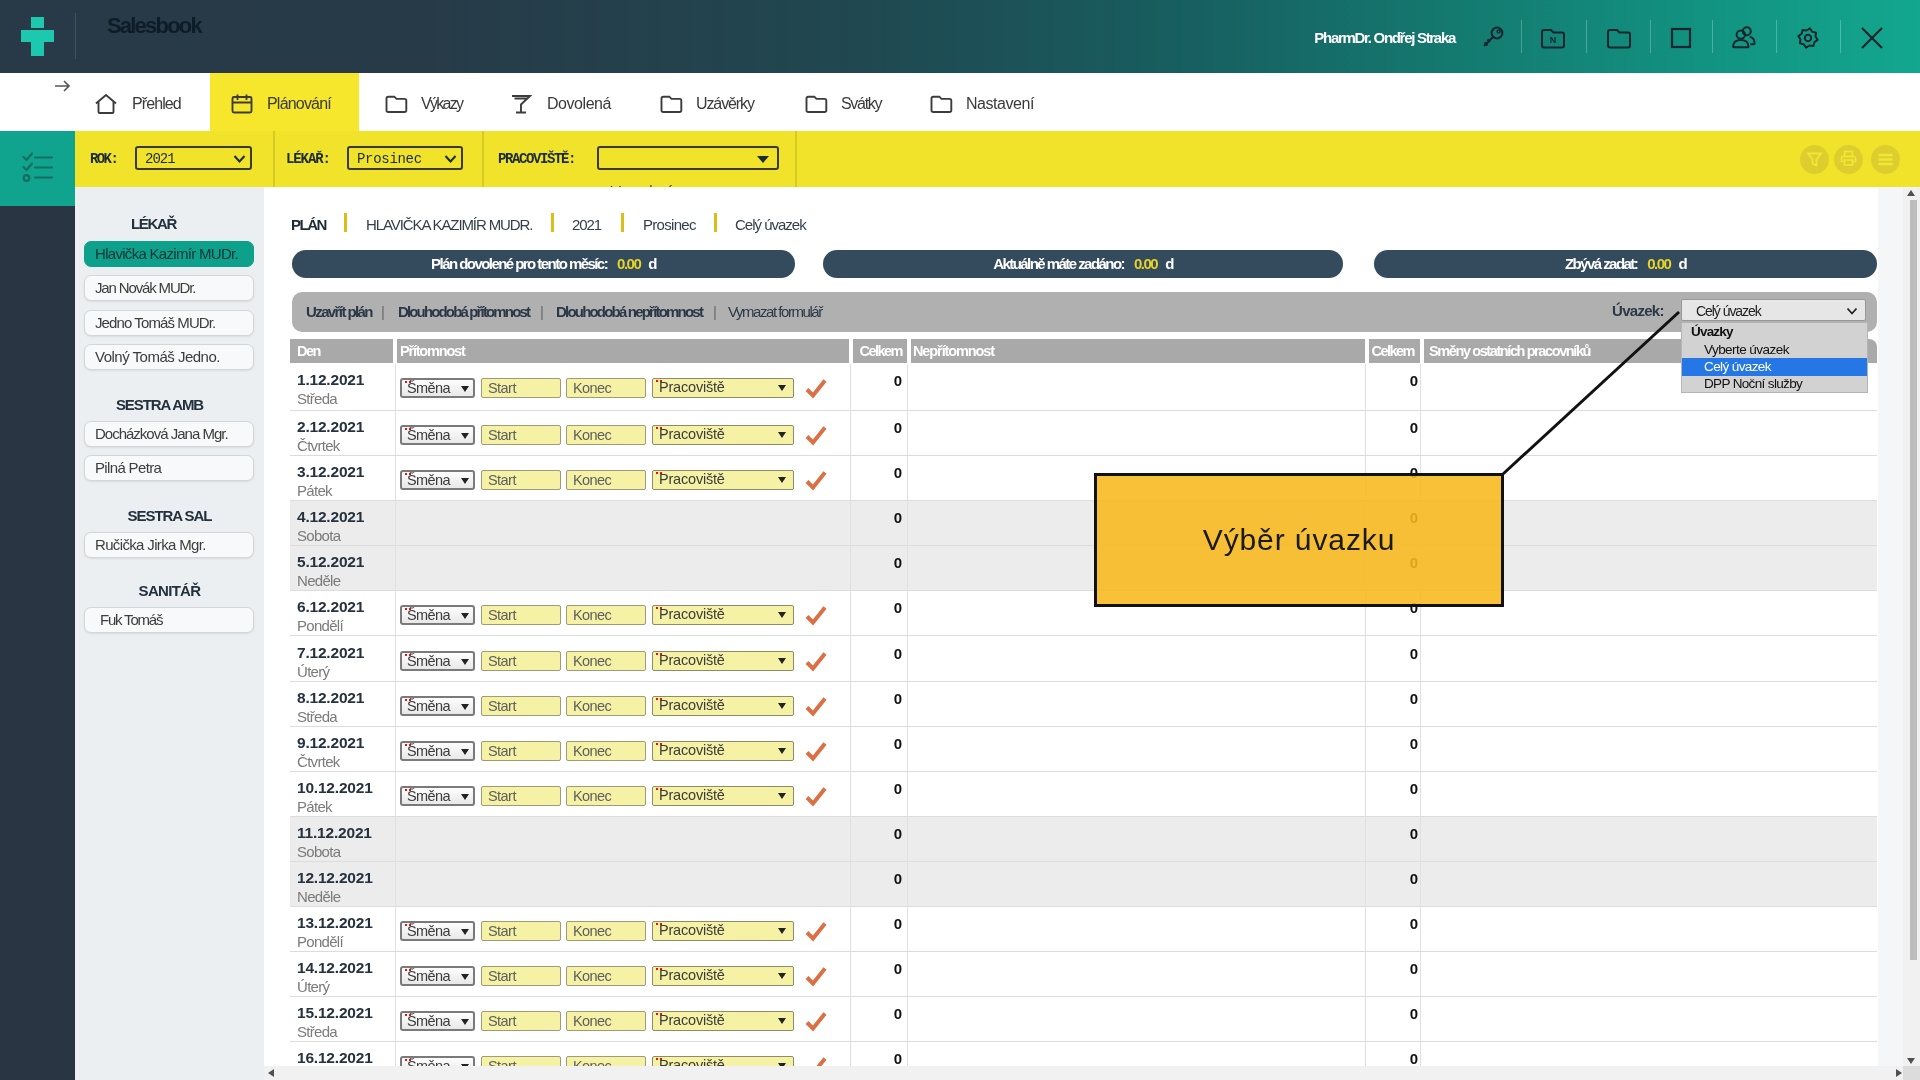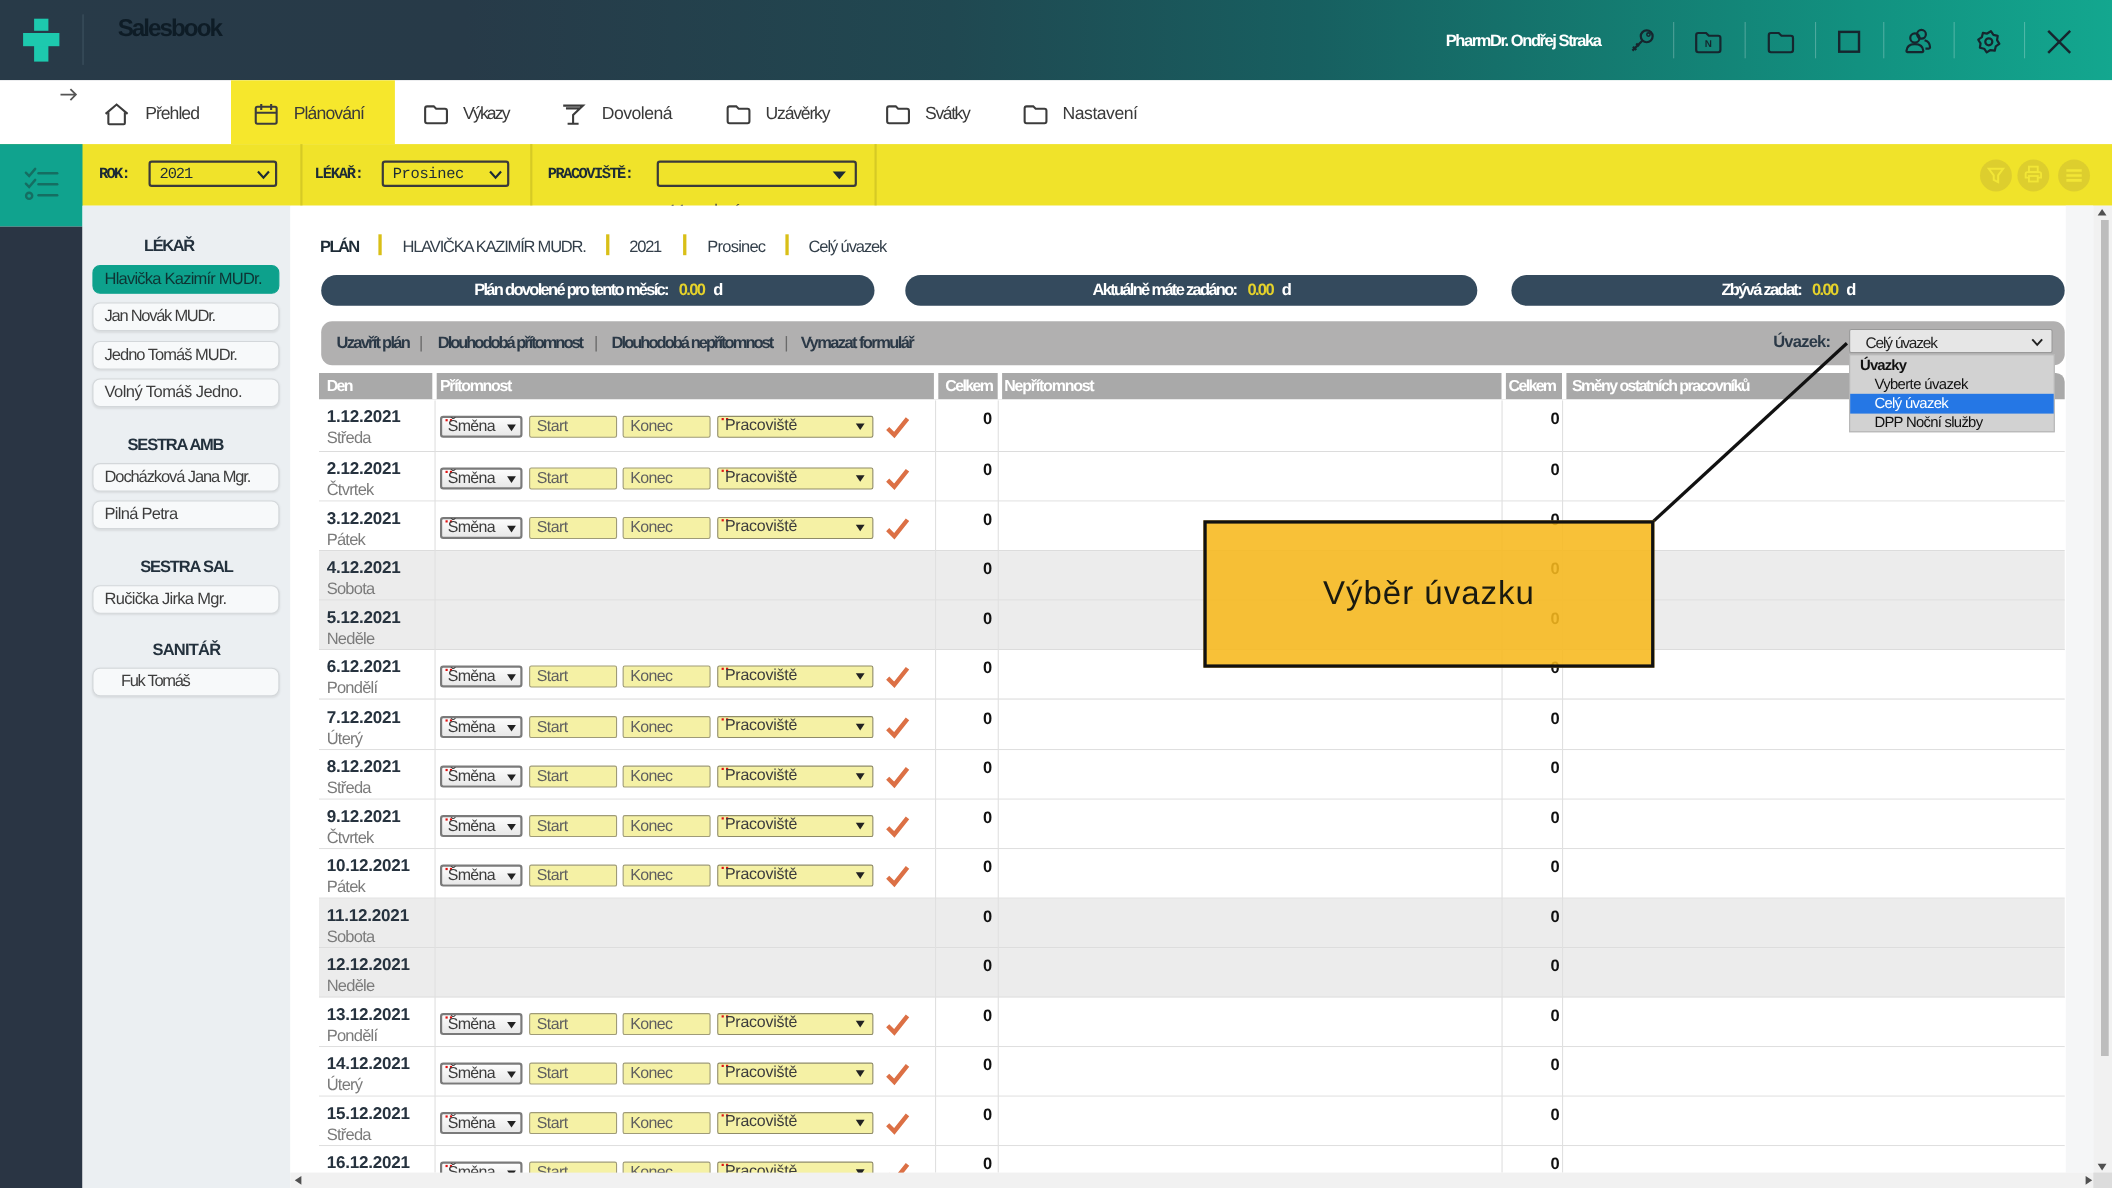--- a/index.html
+++ b/index.html
@@ -147,21 +147,21 @@
     <div class="abs" style="left:9px;top:54px;width:170px;height:26px;border-radius:7px;background:#0da18c;border:1px solid #0da18c;color:#0e3434;font-size:15px;line-height:24px;padding-left:10px;letter-spacing:-0.7px;">Hlavička Kazimír MUDr.</div>
     <div class="abs" style="left:9px;top:88px;width:170px;height:26px;border-radius:7px;background:#f7f9fa;border:1px solid #d3d7da;color:#3d3d3d;box-shadow:0 1px 2px rgba(0,0,0,0.08);font-size:15px;line-height:24px;padding-left:10px;letter-spacing:-1.15px;">Jan Novák MUDr.</div>
     <div class="abs" style="left:9px;top:123px;width:170px;height:26px;border-radius:7px;background:#f7f9fa;border:1px solid #d3d7da;color:#3d3d3d;box-shadow:0 1px 2px rgba(0,0,0,0.08);font-size:15px;line-height:24px;padding-left:10px;letter-spacing:-0.9px;">Jedno Tomáš MUDr.</div>
     <div class="abs" style="left:9px;top:157px;width:170px;height:26px;border-radius:7px;background:#f7f9fa;border:1px solid #d3d7da;color:#3d3d3d;box-shadow:0 1px 2px rgba(0,0,0,0.08);font-size:15px;line-height:24px;padding-left:10px;letter-spacing:-0.5px;">Volný Tomáš Jedno.</div>
     <div class="abs" style="left:0;top:209px;width:169px;text-align:center;font-size:15px;font-weight:bold;color:#23313d;letter-spacing:-1.1px;">SESTRA AMB</div>
     <div class="abs" style="left:9px;top:234px;width:170px;height:26px;border-radius:7px;background:#f7f9fa;border:1px solid #d3d7da;color:#3d3d3d;box-shadow:0 1px 2px rgba(0,0,0,0.08);font-size:15px;line-height:24px;padding-left:10px;letter-spacing:-1.0px;">Docházková Jana Mgr.</div>
     <div class="abs" style="left:9px;top:268px;width:170px;height:26px;border-radius:7px;background:#f7f9fa;border:1px solid #d3d7da;color:#3d3d3d;box-shadow:0 1px 2px rgba(0,0,0,0.08);font-size:15px;line-height:24px;padding-left:10px;letter-spacing:-0.65px;">Pilná Petra</div>
     <div class="abs" style="left:0;top:320px;width:189px;text-align:center;font-size:15px;font-weight:bold;color:#23313d;letter-spacing:-1.05px;">SESTRA SAL</div>
     <div class="abs" style="left:9px;top:345px;width:170px;height:26px;border-radius:7px;background:#f7f9fa;border:1px solid #d3d7da;color:#3d3d3d;box-shadow:0 1px 2px rgba(0,0,0,0.08);font-size:15px;line-height:24px;padding-left:10px;letter-spacing:-0.65px;">Ručička Jirka Mgr.</div>
     <div class="abs" style="left:0;top:395px;width:189px;text-align:center;font-size:15px;font-weight:bold;color:#23313d;letter-spacing:-0.7px;">SANITÁŘ</div>
-    <div class="abs" style="left:9px;top:420px;width:170px;height:26px;border-radius:7px;background:#f7f9fa;border:1px solid #d3d7da;color:#3d3d3d;box-shadow:0 1px 2px rgba(0,0,0,0.08);font-size:15px;line-height:24px;padding-left:25px;letter-spacing:-1.2px;">Fuk Tomáš</div>
+    <div class="abs" style="left:9px;top:420px;width:170px;height:26px;border-radius:7px;background:#f7f9fa;border:1px solid #d3d7da;color:#3d3d3d;box-shadow:0 1px 2px rgba(0,0,0,0.08);font-size:15px;line-height:24px;padding-left:15px;letter-spacing:-1.2px;">Fuk Tomáš</div>
   </div>
 <div class="abs" style="left:264px;top:187px;width:1639px;height:879px;background:#ffffff;"></div>
 <div class="abs" style="left:291px;top:216px;font-size:15px;font-weight:bold;color:#1d2b36;letter-spacing:-1.5px;">PLÁN</div>
 <div class="abs" style="left:344px;top:213px;width:3px;height:19px;background:#d9bf17;"></div>
 <div class="abs" style="left:366px;top:216px;font-size:15px;color:#333f4a;letter-spacing:-1.1px;">HLAVIČKA KAZIMÍR MUDR.</div>
 <div class="abs" style="left:551px;top:213px;width:3px;height:19px;background:#d9bf17;"></div>
 <div class="abs" style="left:572px;top:216px;font-size:15px;color:#333f4a;letter-spacing:-1.1px;">2021</div>
 <div class="abs" style="left:621px;top:213px;width:3px;height:19px;background:#d9bf17;"></div>
 <div class="abs" style="left:643px;top:216px;font-size:15px;color:#333f4a;letter-spacing:-0.7px;">Prosinec</div>
 <div class="abs" style="left:714px;top:213px;width:3px;height:19px;background:#d9bf17;"></div>
@@ -169,21 +169,21 @@
 <div class="abs" style="left:292px;top:250px;width:503px;height:28px;border-radius:14px;background:#344a5d;text-align:center;line-height:28px;font-size:15px;font-weight:bold;color:#fff;letter-spacing:-1.55px;">Plán dovolené pro tento měsíc:<span style="color:#e5d22b;margin:0 8px 0 10px;letter-spacing:-1.5px;">0.00</span>d</div>
 <div class="abs" style="left:823px;top:250px;width:520px;height:28px;border-radius:14px;background:#344a5d;text-align:center;line-height:28px;font-size:15px;font-weight:bold;color:#fff;letter-spacing:-1.55px;">Aktuálně máte zadáno:<span style="color:#e5d22b;margin:0 8px 0 10px;letter-spacing:-1.5px;">0.00</span>d</div>
 <div class="abs" style="left:1374px;top:250px;width:503px;height:28px;border-radius:14px;background:#344a5d;text-align:center;line-height:28px;font-size:15px;font-weight:bold;color:#fff;letter-spacing:-1.55px;">Zbývá zadat:<span style="color:#e5d22b;margin:0 8px 0 10px;letter-spacing:-1.5px;">0.00</span>d</div>
 <div class="abs" style="left:292px;top:292px;width:1585px;height:40px;border-radius:10px;background:#b1b0b0;"></div>
 <div class="abs" style="left:306px;top:303px;font-size:15px;font-weight:bold;color:#2b3947;letter-spacing:-1.6px;">Uzavřít plán</div>
 <div class="abs" style="left:381px;top:303px;font-size:15px;color:#6a6a6a;">|</div>
 <div class="abs" style="left:398px;top:303px;font-size:15px;font-weight:bold;color:#2b3947;letter-spacing:-1.85px;">Dlouhodobá přítomnost</div>
 <div class="abs" style="left:540px;top:303px;font-size:15px;color:#6a6a6a;">|</div>
 <div class="abs" style="left:556px;top:303px;font-size:15px;font-weight:bold;color:#2b3947;letter-spacing:-1.8px;">Dlouhodobá nepřítomnost</div>
 <div class="abs" style="left:713px;top:303px;font-size:15px;color:#6a6a6a;">|</div>
-<div class="abs" style="left:728px;top:303px;font-size:15px;font-weight:bold;color:#2b3947;letter-spacing:-1.45px;">Vymazat formulář</div>
+<div class="abs" style="left:728px;top:303px;font-size:15px;font-weight:normal;color:#2b3947;letter-spacing:-1.45px;">Vymazat formulář</div>
 <div class="abs" style="left:1612px;top:302px;font-size:15px;font-weight:bold;color:#2b3947;letter-spacing:-0.7px;">Úvazek:</div>
 <div class="abs" style="left:1681px;top:299px;width:185px;height:22px;background:#e6e6e6;border:1px solid #999;border-radius:2px;">
 <div class="abs" style="left:14px;top:3px;font-size:14px;color:#222;letter-spacing:-1.05px;">Celý úvazek</div>
 <svg class="abs" style="left:164px;top:7px" width="12" height="9" viewBox="0 0 12 9" fill="none" stroke="#222" stroke-width="1.8">
       <path d="M1.5 1.5 L6 6.5 L10.5 1.5"></path>
     </svg>
   </div>
 <div class="abs" style="left:290px;top:339px;width:1587px;height:24px;background:#a9a9a9;border-radius:0 8px 0 0;"></div>
 <div class="abs" style="left:393px;top:339px;width:4px;height:24px;background:#ffffff;"></div>
 <div class="abs" style="left:849px;top:339px;width:4px;height:24px;background:#ffffff;"></div>

